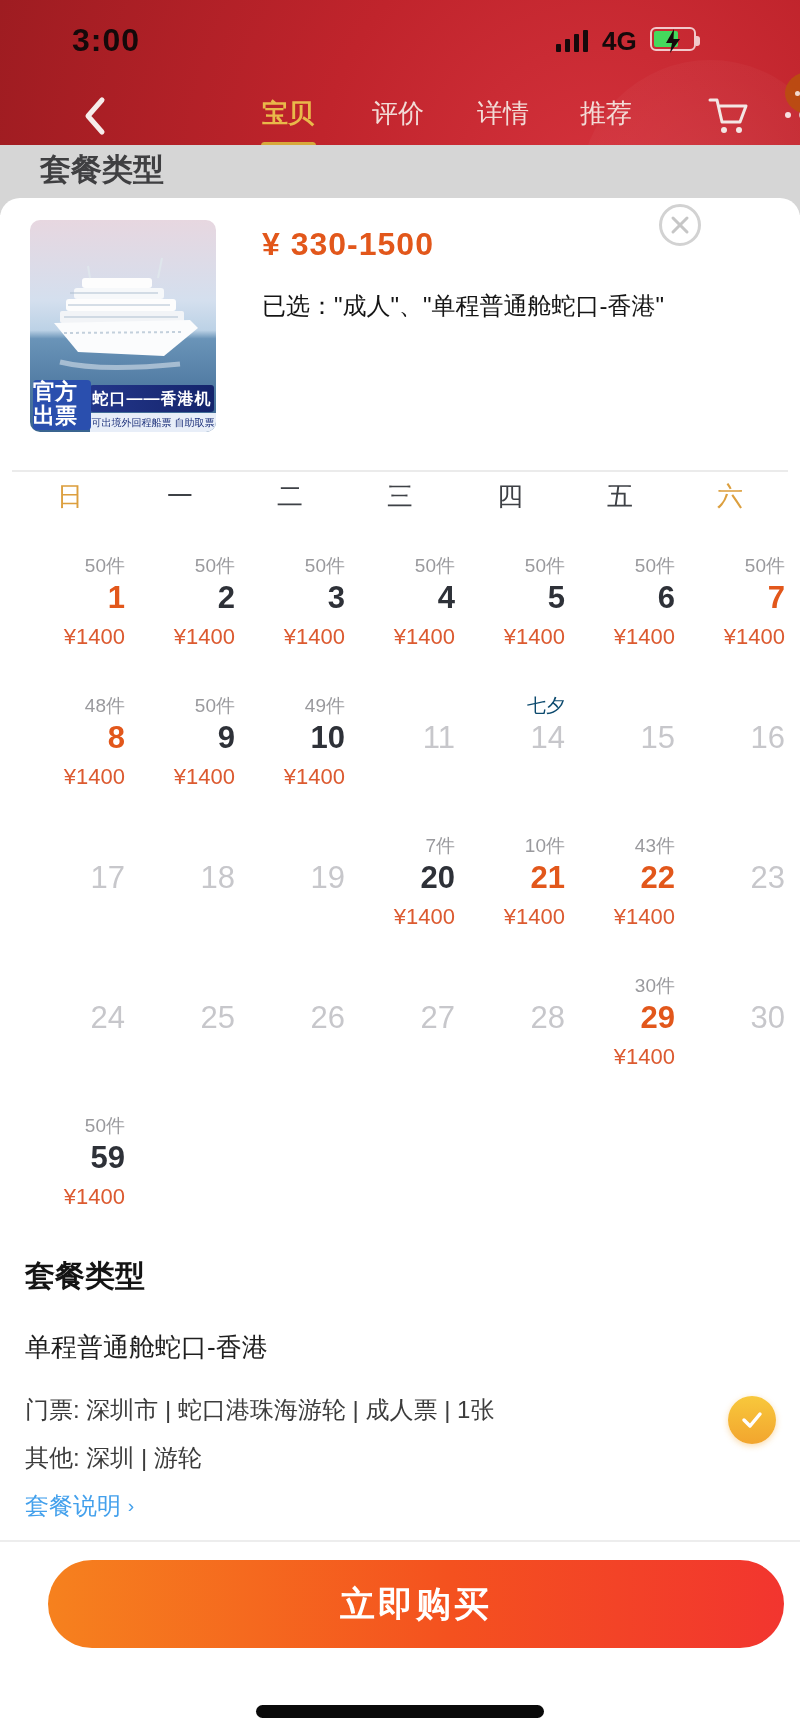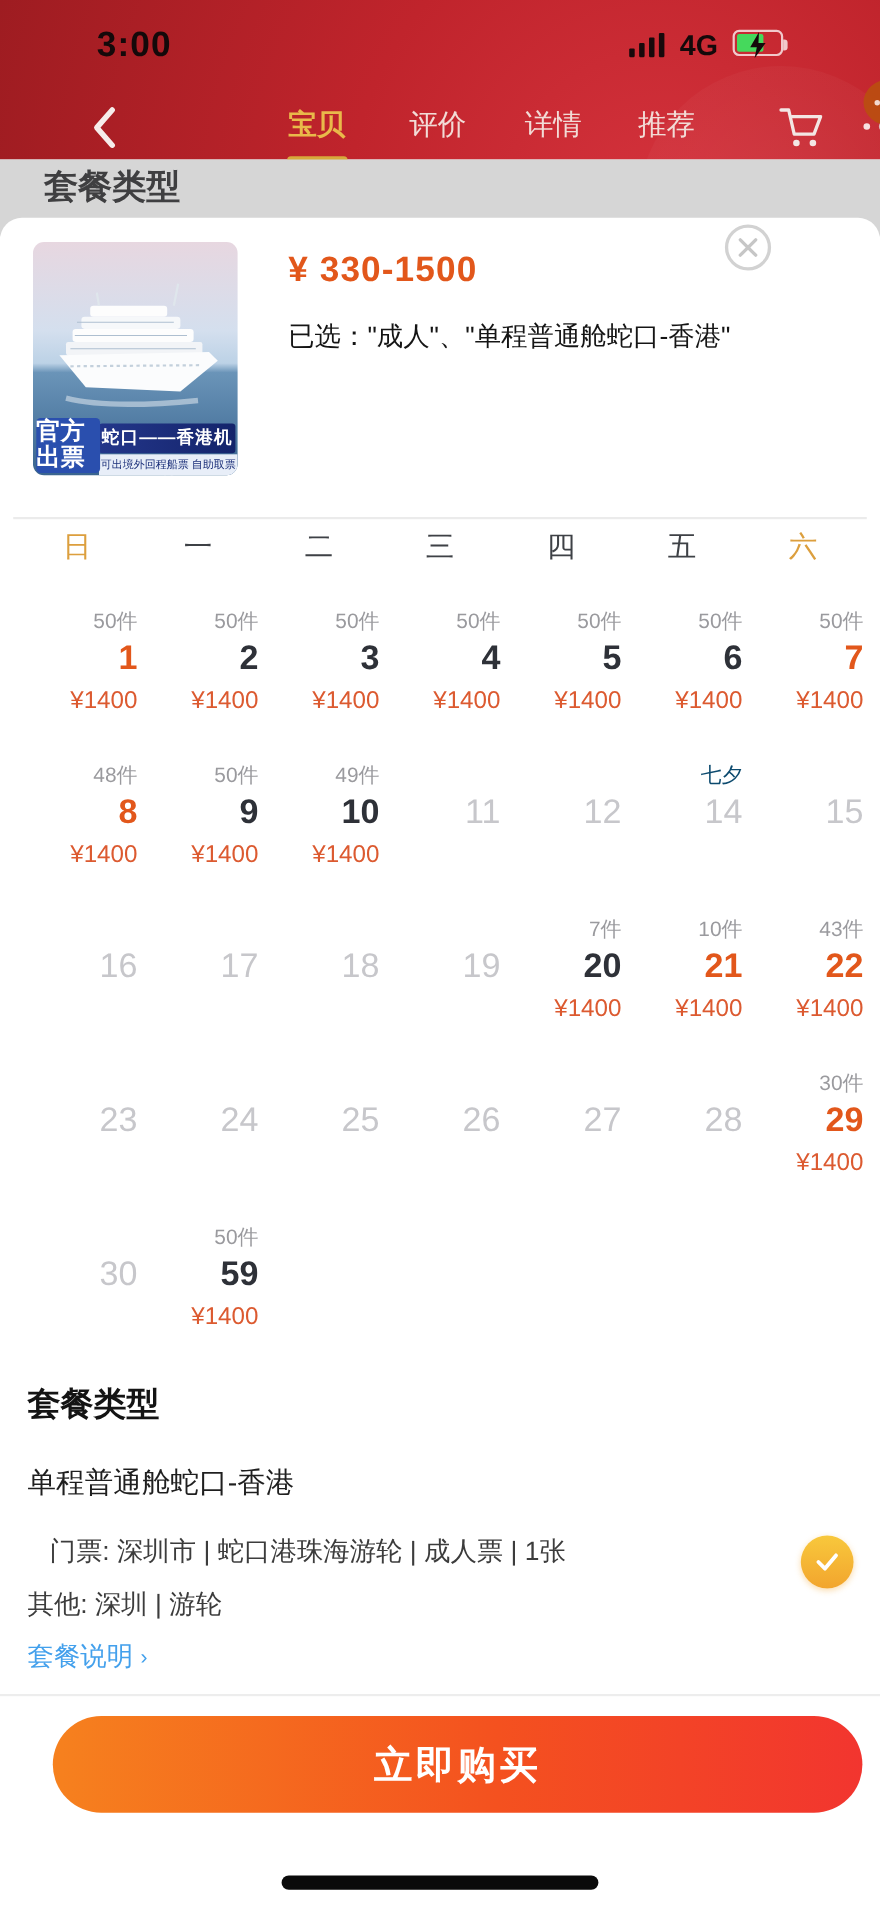--- a/index.html
+++ b/index.html
@@ -4,21 +4,21 @@
 <style>
   html,body{margin:0;padding:0;background:#666;}
   *{box-sizing:border-box;font-family:"Liberation Sans","DejaVu Sans",sans-serif;}
   #screen{position:relative;width:800px;height:1732px;margin:0 auto;background:#fff;overflow:hidden;}
 
   
   .app-header{position:absolute;left:0;top:0;width:800px;height:145px;
     background:radial-gradient(circle at 75% 130%, #d4323c 0%, #c0242c 45%, #9e1c21 100%);}
   .app-header .bg-circle{position:absolute;right:-40px;top:60px;width:260px;height:260px;border-radius:50%;
     background:radial-gradient(circle,rgba(255,255,255,0.06),rgba(255,255,255,0.02));}
-  .statusbar{position:absolute;left:16px;top:0;width:708px;height:60px;color:#14090a;padding-left:16px;}
+  .statusbar{position:absolute;left:0;top:0;width:708px;height:60px;color:#14090a;padding-left:16px;}
   .time{position:absolute;left:72px;top:22px;font-size:32px;font-weight:700;letter-spacing:1px;}
   .sig{position:absolute;left:556px;top:30px;display:flex;align-items:flex-end;gap:4px;height:22px;}
   .sig i{display:block;width:5px;background:#17090b;border-radius:1px;}
   .net4g{position:absolute;left:602px;top:26px;font-size:26px;font-weight:600;}
   .batt{position:absolute;left:650px;top:27px;width:46px;height:24px;border:2px solid rgba(255,255,255,0.75);
     border-radius:6px;padding:2px;}
   .batt .lvl{width:62%;height:100%;background:#45d95c;border-radius:2px;}
   .batt .nub{position:absolute;right:-6px;top:7px;width:4px;height:10px;background:rgba(255,255,255,0.75);
     border-radius:0 3px 3px 0;}
   .batt svg{position:absolute;left:9px;top:-2px;}
@@ -66,21 +66,21 @@
   .cal-cell{height:140px;display:flex;flex-direction:column;align-items:flex-end;padding-top:8px;}
   .cal-cell .stock{height:26px;line-height:26px;font-size:19px;color:#9a9a9e;}
   .cal-cell .day{height:38px;line-height:38px;font-size:31px;font-weight:600;color:#2e3138;}
   .cal-cell.orange .day{color:#e2571b;}
   .cal-cell.disabled .day{color:#c7c7cb;font-weight:400;}
   .cal-cell.disabled .stock{color:#0c4a6e;}
   .cal-cell .price-tag{height:28px;line-height:28px;margin-top:6px;font-size:22px;font-weight:500;color:#dc5a30;}
 
   .pkg-title{position:absolute;left:25px;top:1058px;font-size:30px;font-weight:700;color:#141414;}
   .pkg-option{position:absolute;left:25px;top:1132px;font-size:26px;color:#1f1f1f;}
-  .pkg-ticket{position:absolute;left:25px;top:1196px;font-size:24px;color:#3c3c3c;margin-left:20px;}
+  .pkg-ticket{position:absolute;left:25px;top:1196px;font-size:24px;color:#3c3c3c;}
   .pkg-other{position:absolute;left:25px;top:1244px;font-size:24px;color:#3c3c3c;}
   .pkg-link{position:absolute;left:25px;top:1292px;font-size:24px;color:#43a0ec;cursor:pointer;}
   .pkg-link .chev{display:inline-block;margin-left:6px;transform:scale(0.8);}
   .check-badge{position:absolute;left:728px;top:1198px;width:48px;height:48px;border-radius:50%;
     background:linear-gradient(180deg,#f8c83c,#f2a52e);display:flex;align-items:center;justify-content:center;
     box-shadow:0 2px 6px rgba(242,165,46,0.4);}
 
   .footer-divider{position:absolute;left:0;top:1342px;width:800px;height:2px;background:#ededed;}
   .buy-btn{position:absolute;left:48px;top:1362px;width:736px;height:88px;border-radius:45px;border:none;
     background:linear-gradient(90deg,#f6811e 0%,#f4511f 55%,#f2352f 100%);
@@ -242,24 +242,20 @@
         <div class="cal-cell dark">
           <span class="stock">49件</span>
           <span class="day">10</span>
           <span class="price-tag">¥1400</span>
         </div>
         <div class="cal-cell disabled">
           <span class="stock"></span>
           <span class="day">11</span>
         </div>
         <div class="cal-cell disabled">
-          <span class="stock"></span>
-          <span class="day">12</span>
-        </div>
-        <div class="cal-cell disabled">
           <span class="stock">七夕</span>
           <span class="day">14</span>
         </div>
         <div class="cal-cell disabled">
           <span class="stock"></span>
           <span class="day">15</span>
         </div>
         <div class="cal-cell disabled">
           <span class="stock"></span>
           <span class="day">16</span>

